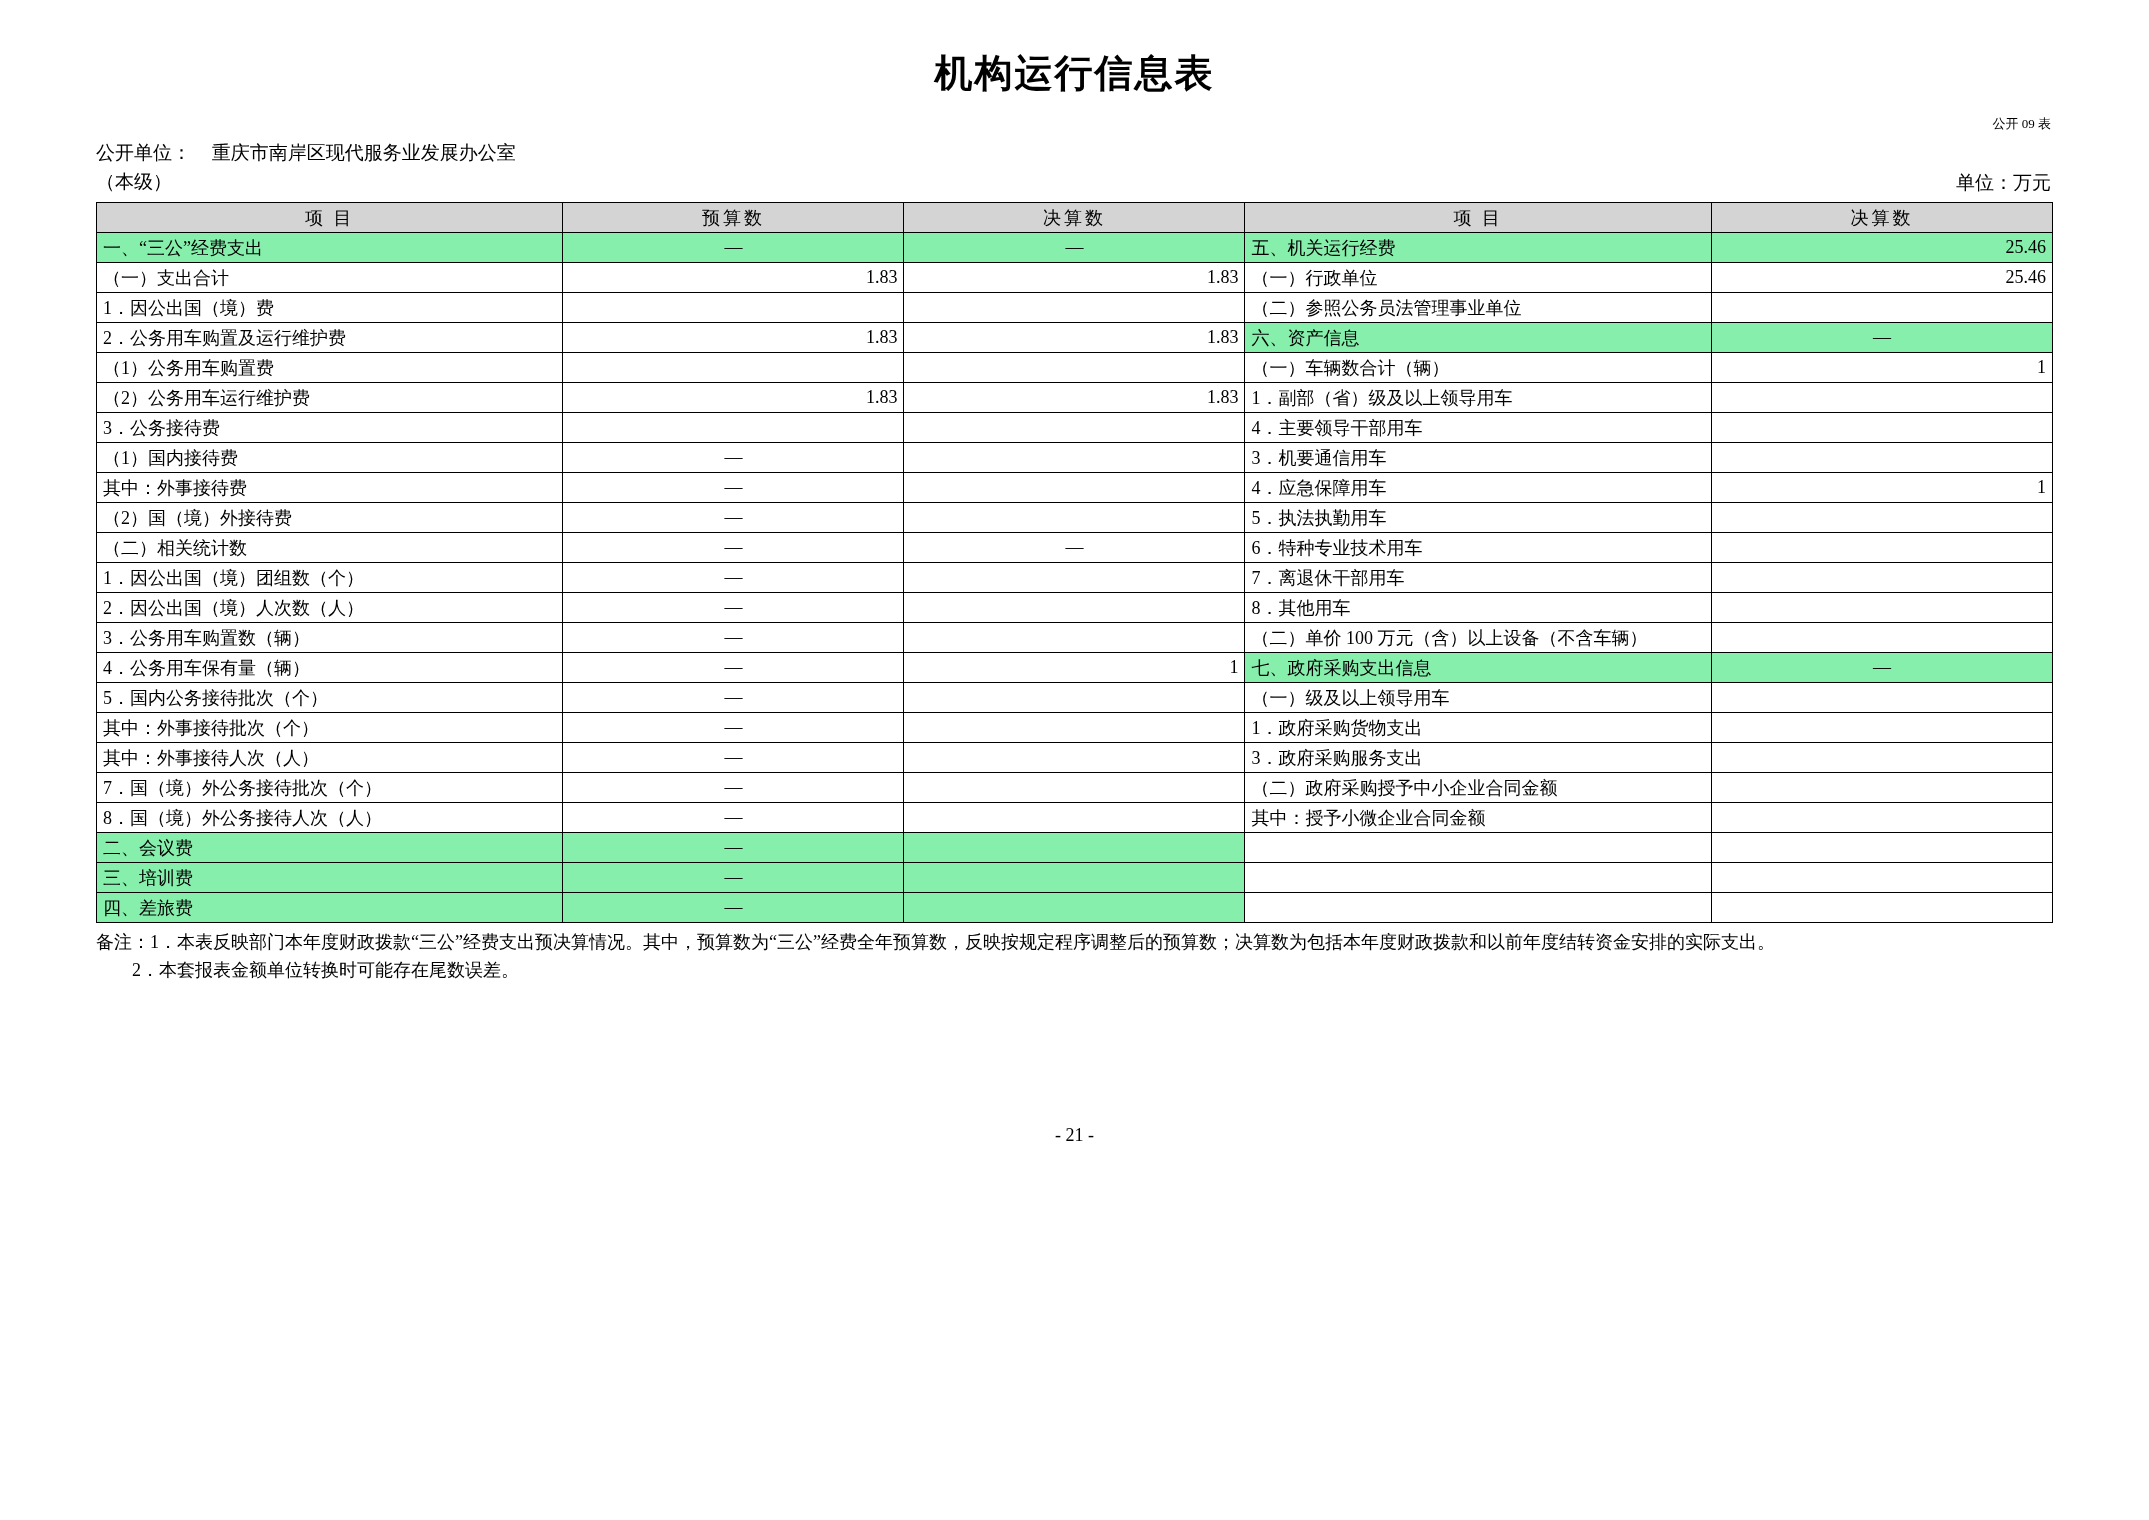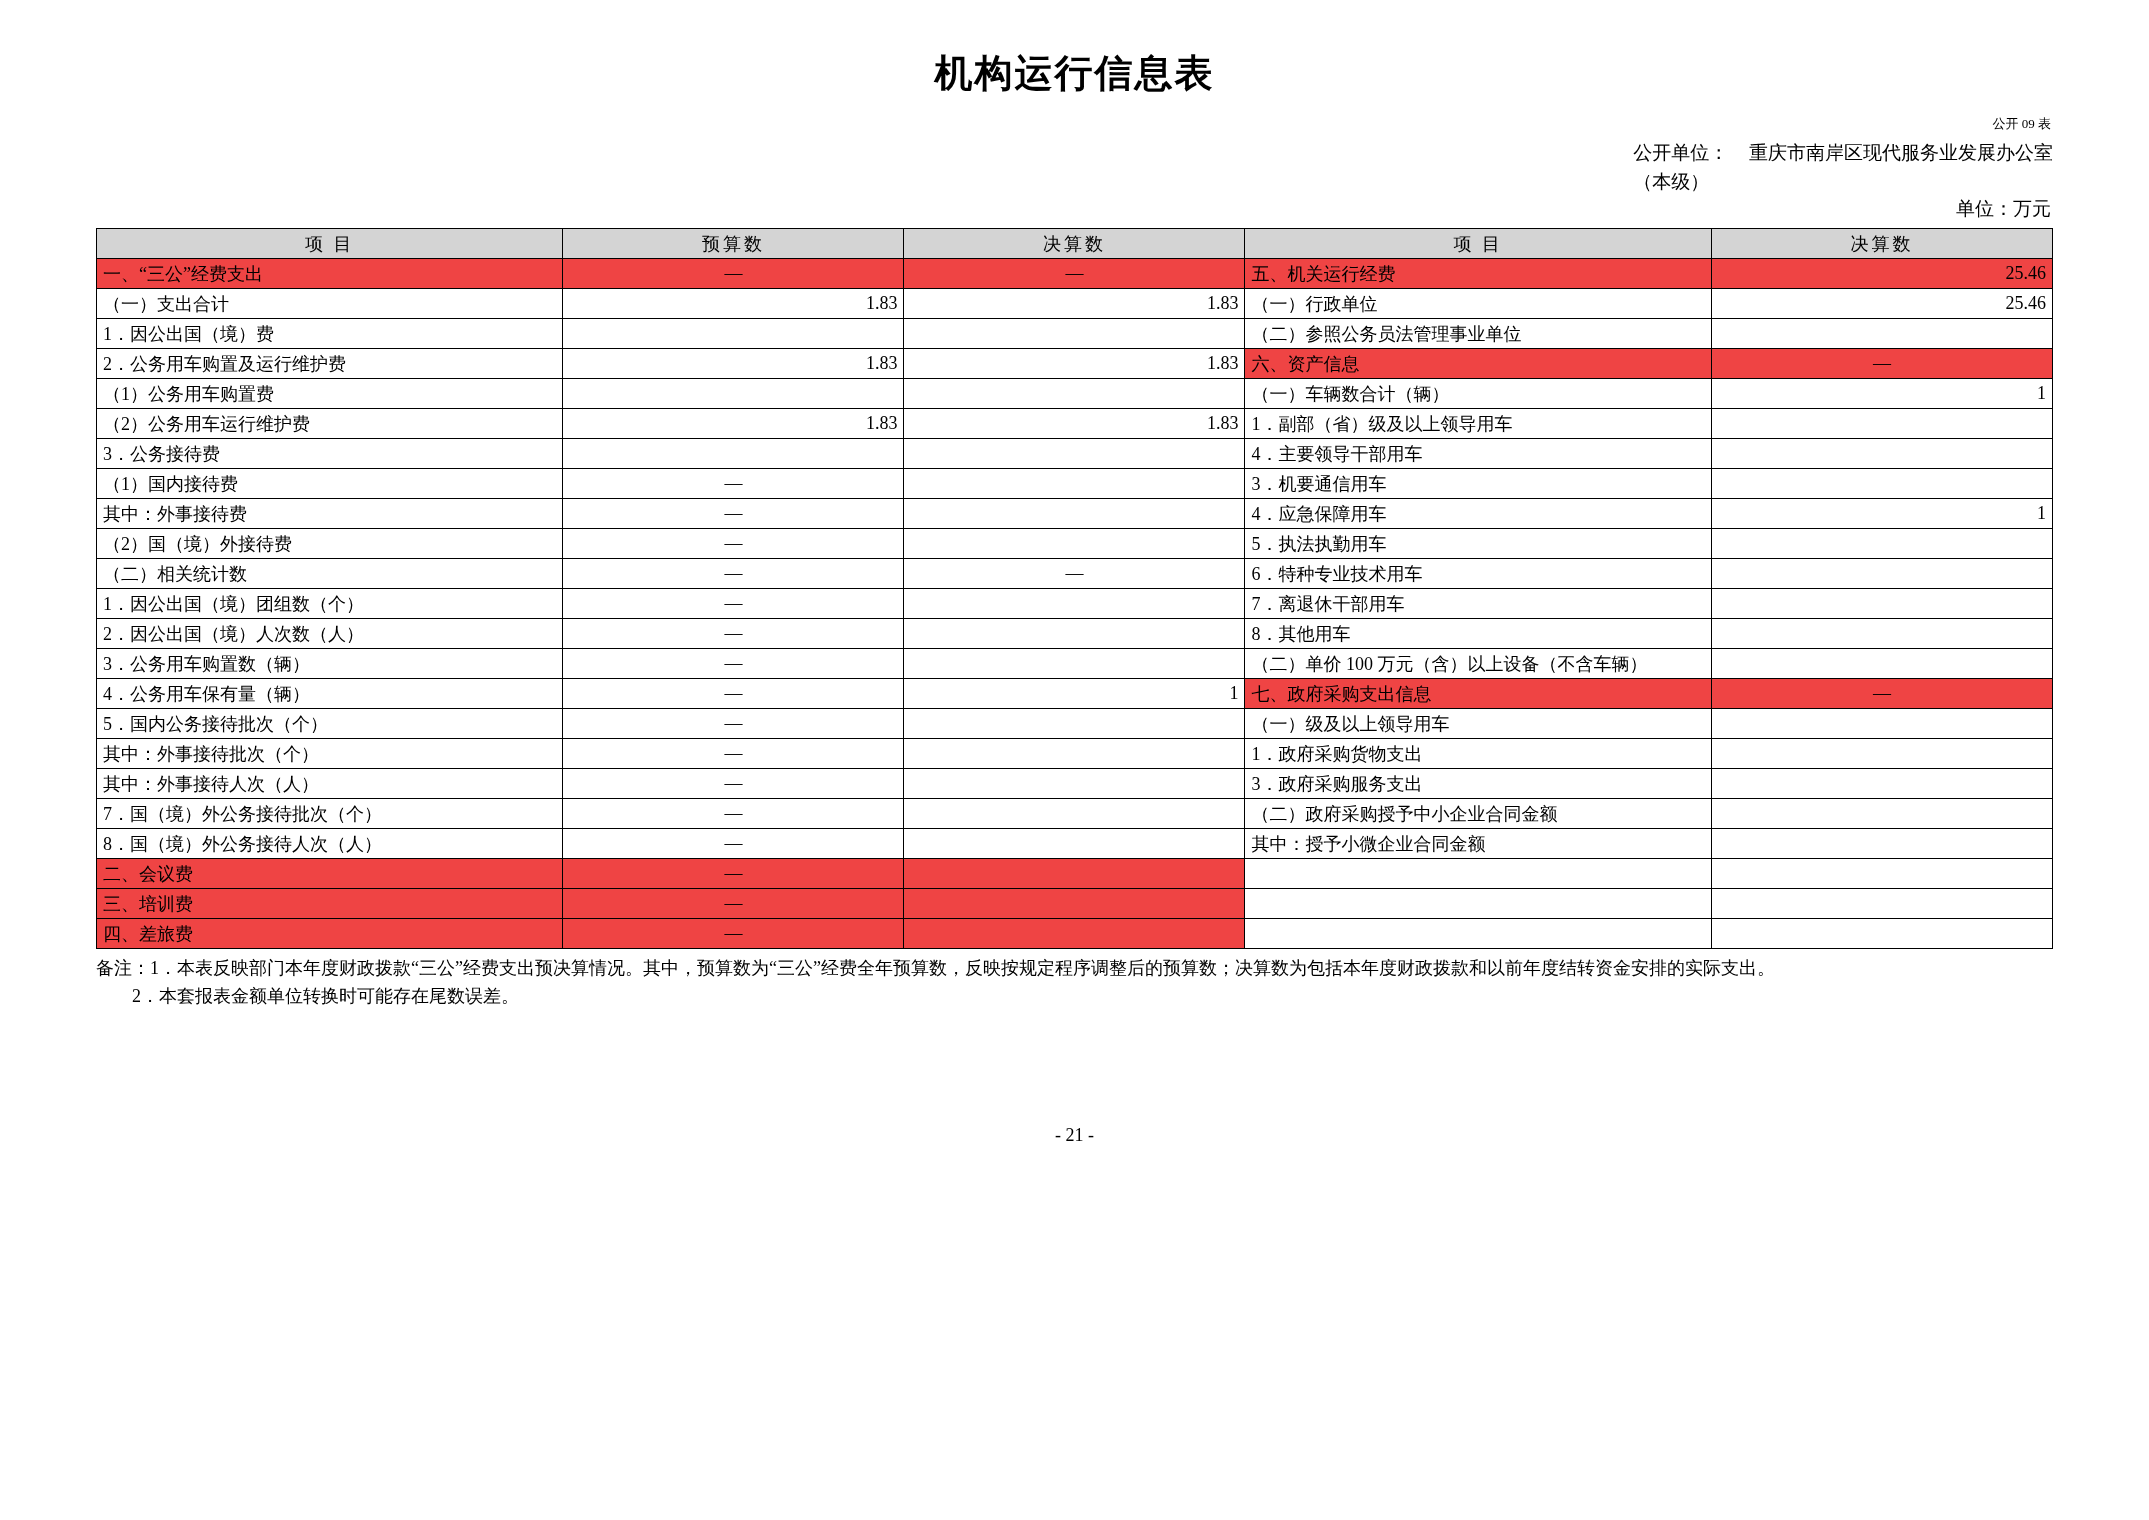--- a/index.html
+++ b/index.html
@@ -34,21 +34,20 @@
     text-align: right;
     font-size: 13px;
     padding-right: 2px;
     margin-top: 10px;
   }
   .meta-row {
     display: flex;
     justify-content: space-between;
     align-items: flex-end;
     margin-top: 6px;
-    flex-direction: column;
   }
   .meta-left {
     font-size: 19px;
     line-height: 1.5;
   }
   .meta-left .unit-name {
     margin-left: 16px;
   }
   .meta-right {
     font-size: 19px;
@@ -74,21 +73,21 @@
     background: #d4d4d4;
     text-align: center;
     font-size: 19px;
     letter-spacing: 3px;
   }
   .col-item { width: 465px; }
   .col-num  { width: 340px; }
   .lbl { text-align: left; }
   .val { text-align: right; padding-right: 12px; }
   .ctr { text-align: center; }
-  .shade { background: #ef4444; }
+  .shade { background: #86efac; }
   .ind0 { padding-left: 8px; }
   .ind1 { padding-left: 28px; }
   .ind2 { padding-left: 46px; }
   .ind3 { padding-left: 64px; }
   .ind4 { padding-left: 84px; }
   .notes {
     font-size: 18px;
     line-height: 1.55;
     margin-top: 6px;
   }

